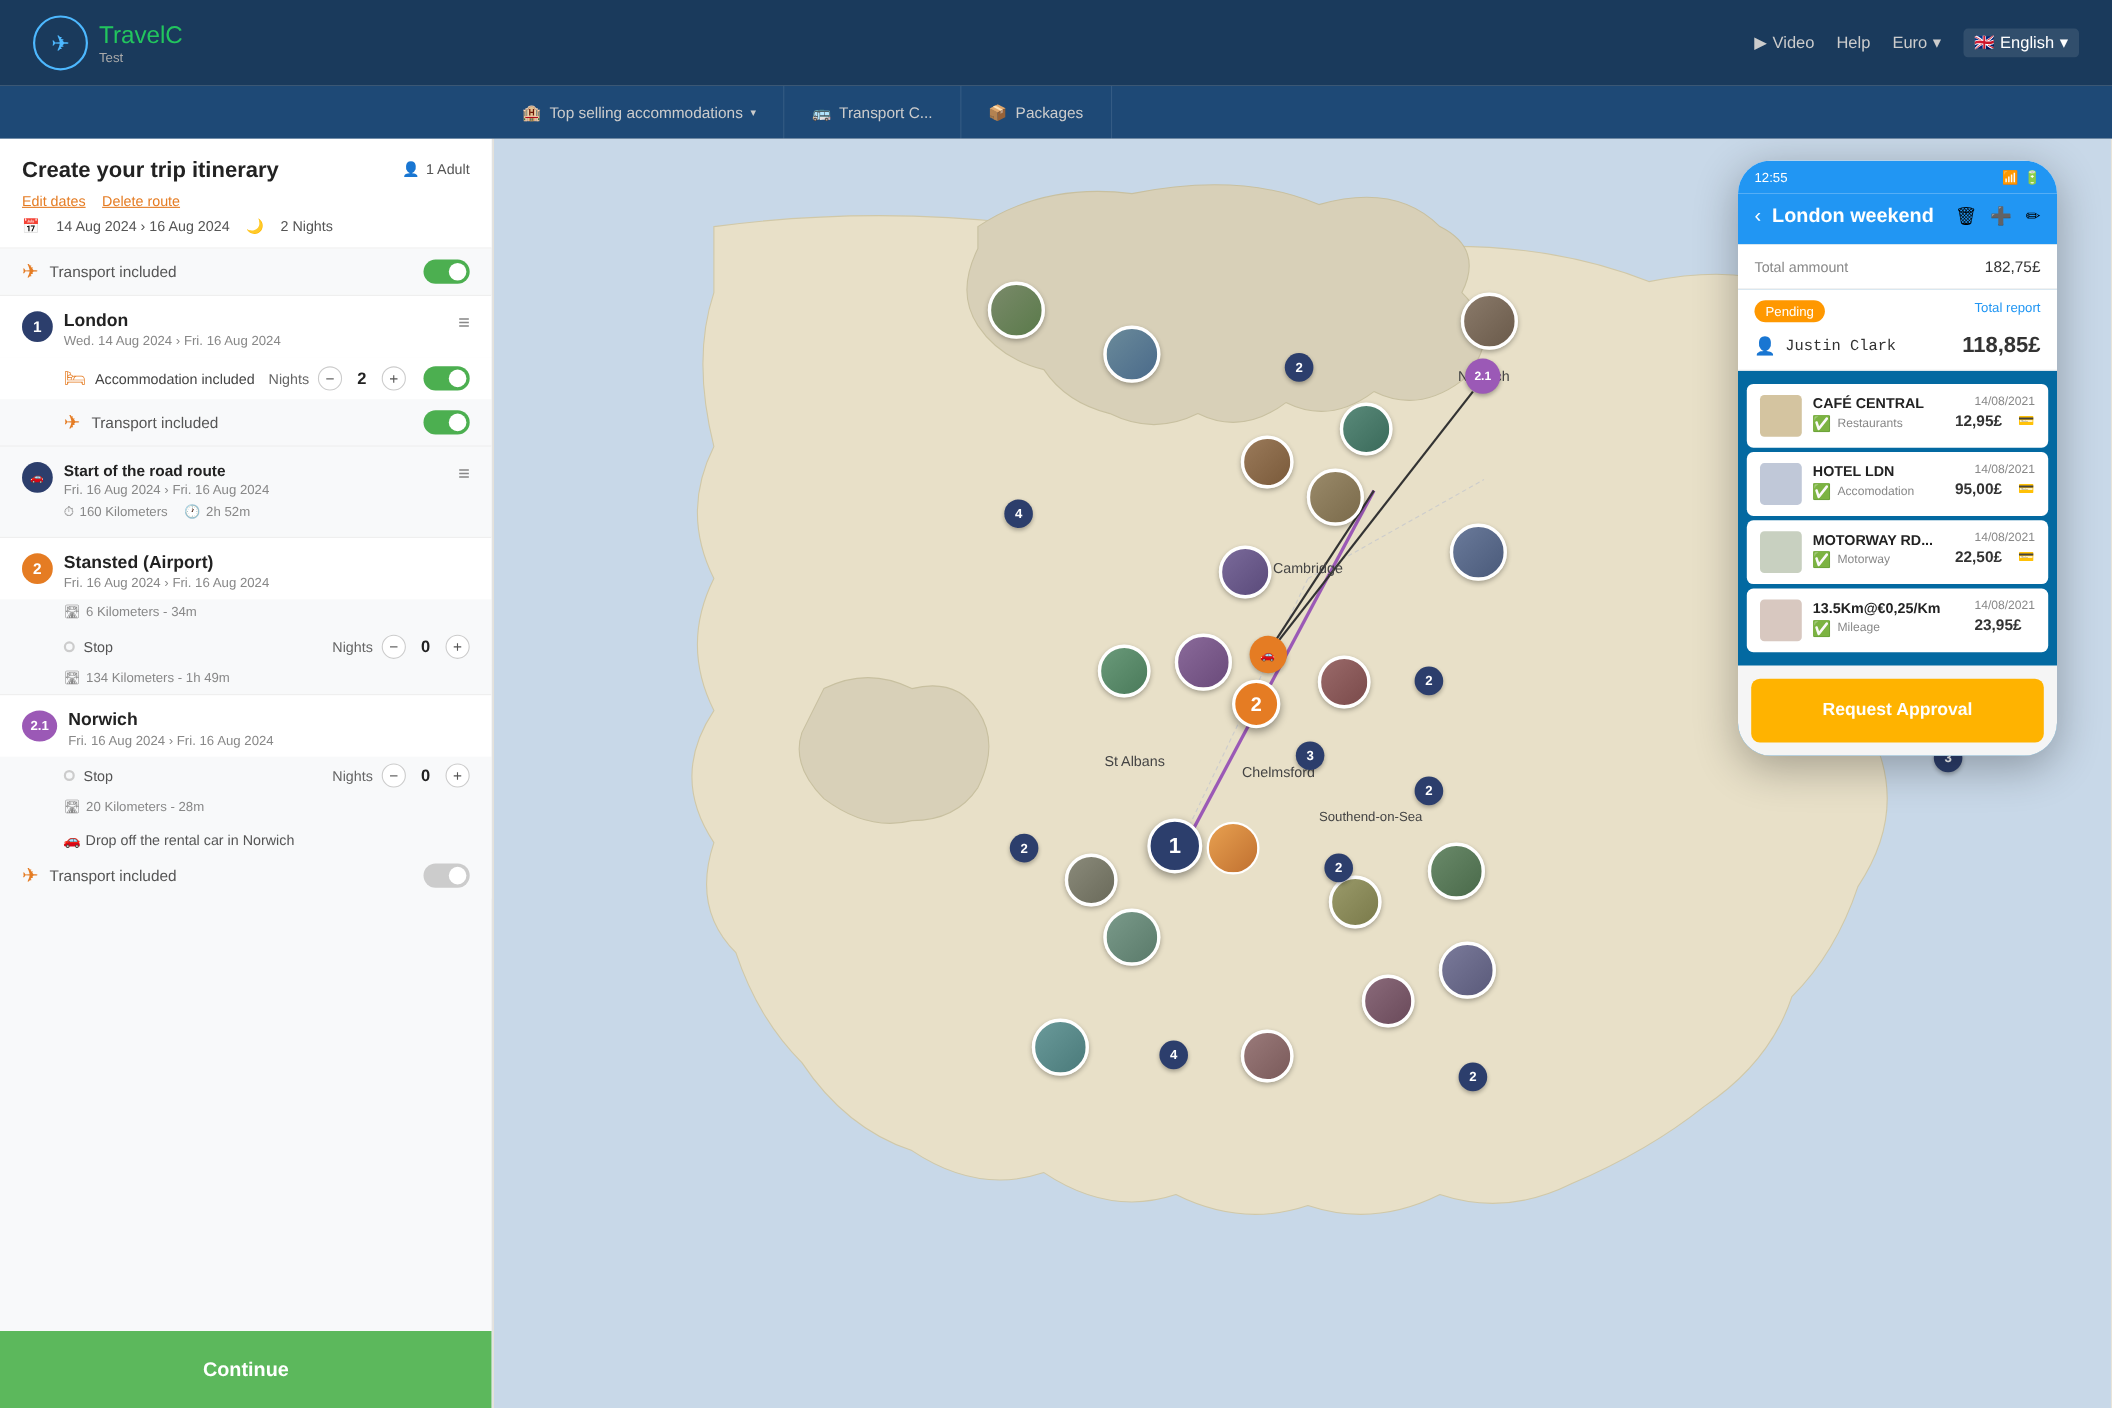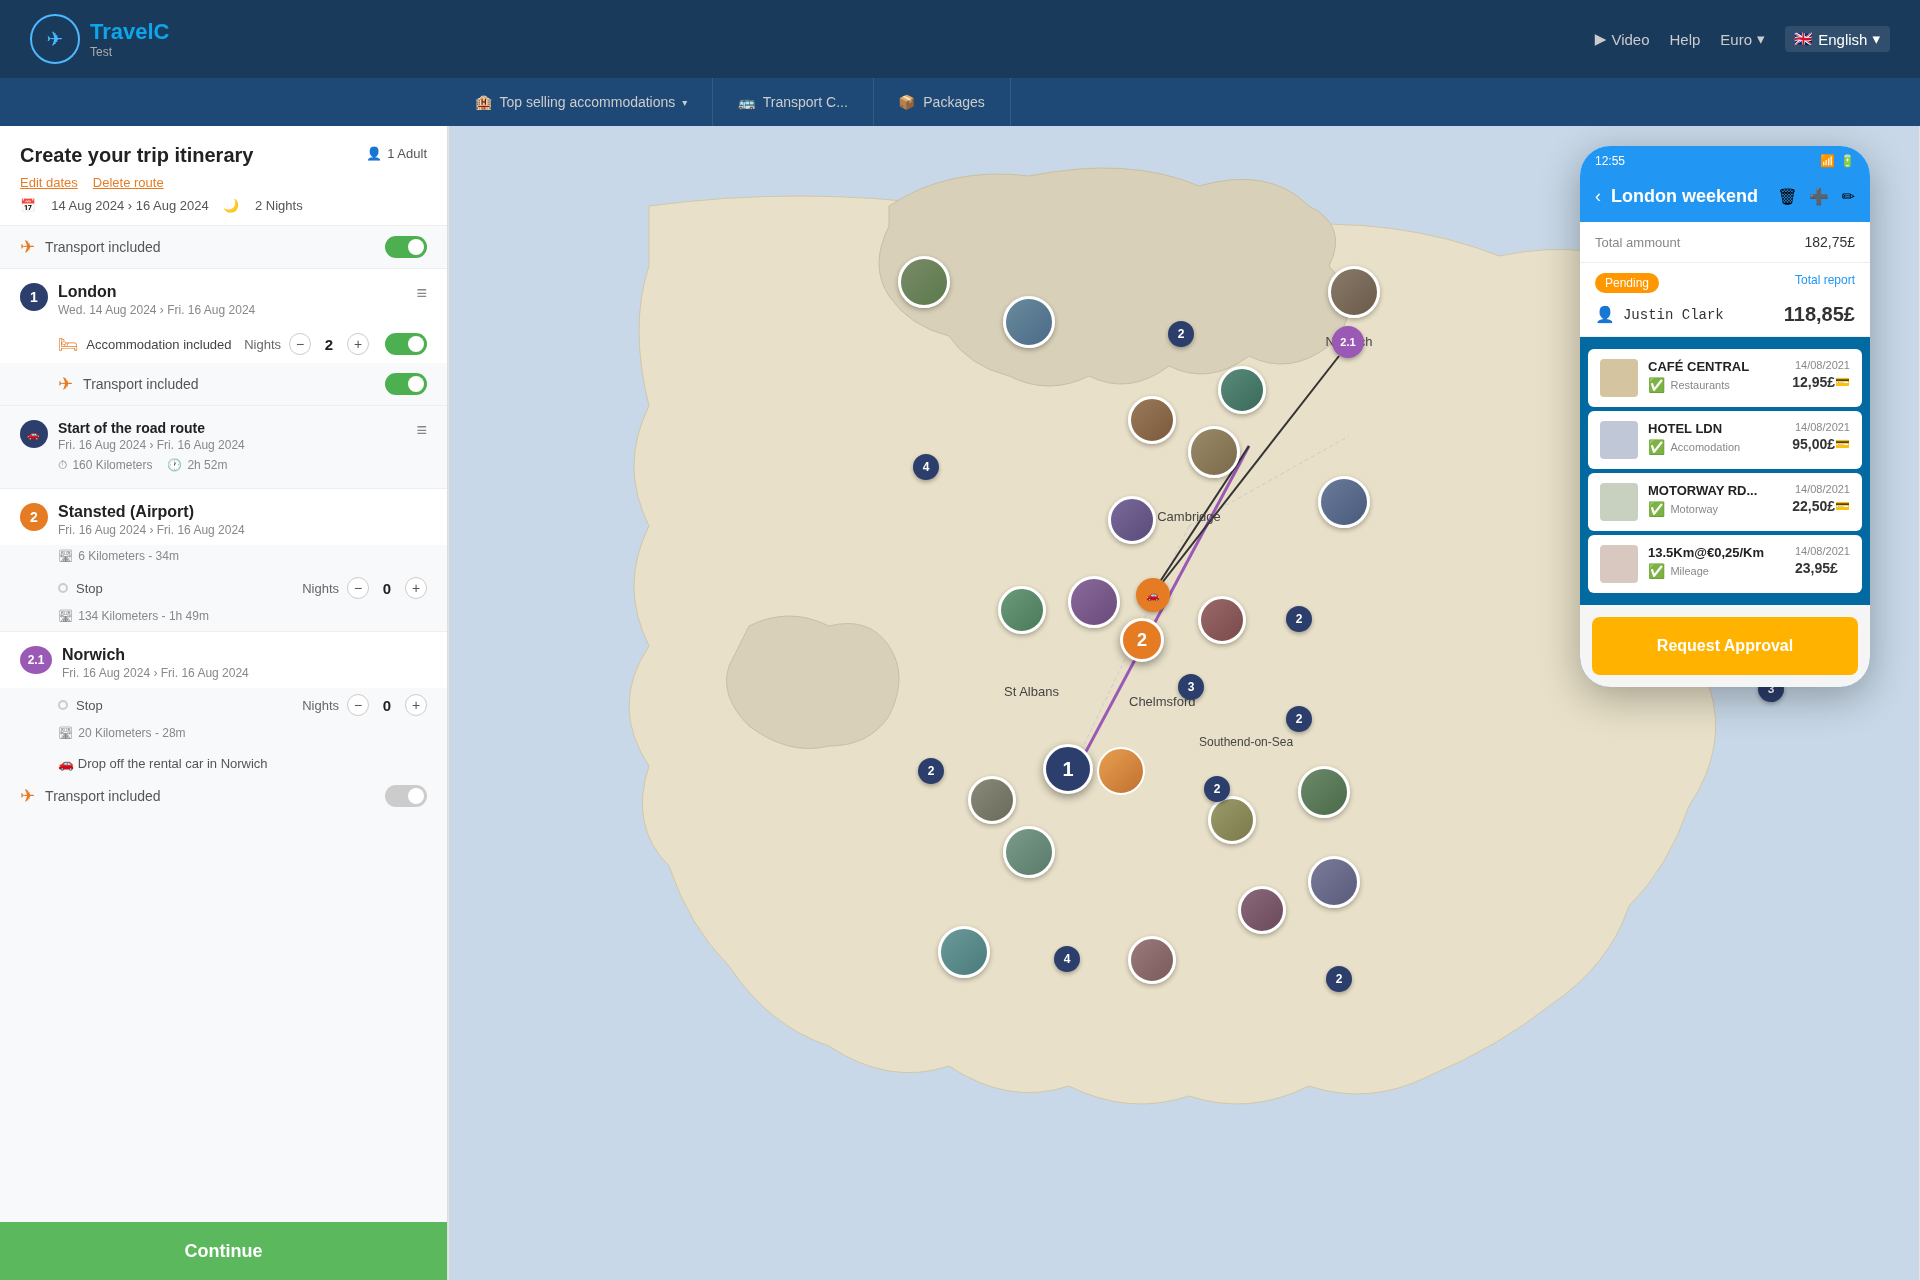--- a/index.html
+++ b/index.html
@@ -17,21 +17,21 @@
       z-index: 100;
     }
     .logo-area { display: flex; align-items: center; gap: 10px; }
     .logo-circle {
       width: 50px; height: 50px;
       border: 2px solid #4db8ff;
       border-radius: 50%;
       display: flex; align-items: center; justify-content: center;
       color: #4db8ff; font-size: 20px;
     }
-    .logo-text { color: #0ea5e9; font-size: 22px; font-weight: 700; }
+    .logo-text { color: #22c55e; font-size: 22px; font-weight: 400; }
     .logo-sub { color: #aaa; font-size: 12px; }
     .header-nav { display: flex; align-items: center; gap: 20px; }
     .header-nav a { color: #ccc; text-decoration: none; font-size: 15px; }
     .header-nav .video-btn { display: flex; align-items: center; gap: 5px; color: #ccc; font-size: 15px; }
     .lang-select {
       display: flex; align-items: center; gap: 5px;
       background: rgba(255,255,255,0.1); border-radius: 4px;
       padding: 4px 10px; color: white; font-size: 15px; cursor: pointer;
     }
     .euro-select {
@@ -172,21 +172,21 @@
       display: flex; align-items: center; gap: 8px;
       padding: 6px 20px 6px 58px;
       background: #f8f9fa;
     }
     .stop-label { flex: 1; color: #555; font-size: 13px; }
 
     
     .sidebar-footer {
       position: absolute;
       bottom: 0; left: 0; right: 0;
-      height: 58px;
+      height: 70px;
       background: #5cb85c;
       display: flex; align-items: center; justify-content: center;
       cursor: pointer;
     }
     .continue-btn { color: white; font-size: 18px; font-weight: 600; }
 
     
     .map-area {
       flex: 1;
       position: relative;
@@ -267,21 +267,21 @@
       width: 38px; height: 38px;
       background: #ddd; border-radius: 4px;
       flex-shrink: 0;
     }
     .expense-info { flex: 1; }
     .expense-name { font-size: 13px; font-weight: 600; color: #222; }
     .expense-cat { display: flex; align-items: center; gap: 5px; font-size: 11px; color: #888; margin-top: 3px; }
     .expense-check { color: #4CAF50; font-size: 14px; }
     .expense-right { text-align: right; }
     .expense-date { font-size: 11px; color: #888; margin-bottom: 3px; }
-    .expense-amount { font-size: 14px; font-weight: 600; color: #333; display: flex; align-items: center; gap: 0; }
+    .expense-amount { font-size: 14px; font-weight: 600; color: #333; display: flex; align-items: center; gap: 15px; }
     .expense-card { color: #888; font-size: 12px; }
 
     .mobile-footer {
       padding: 12px;
       background: #f5f5f5;
     }
     .request-btn {
       width: 100%; padding: 20px;
       background: #FFB300;
       border: none; border-radius: 8px;

